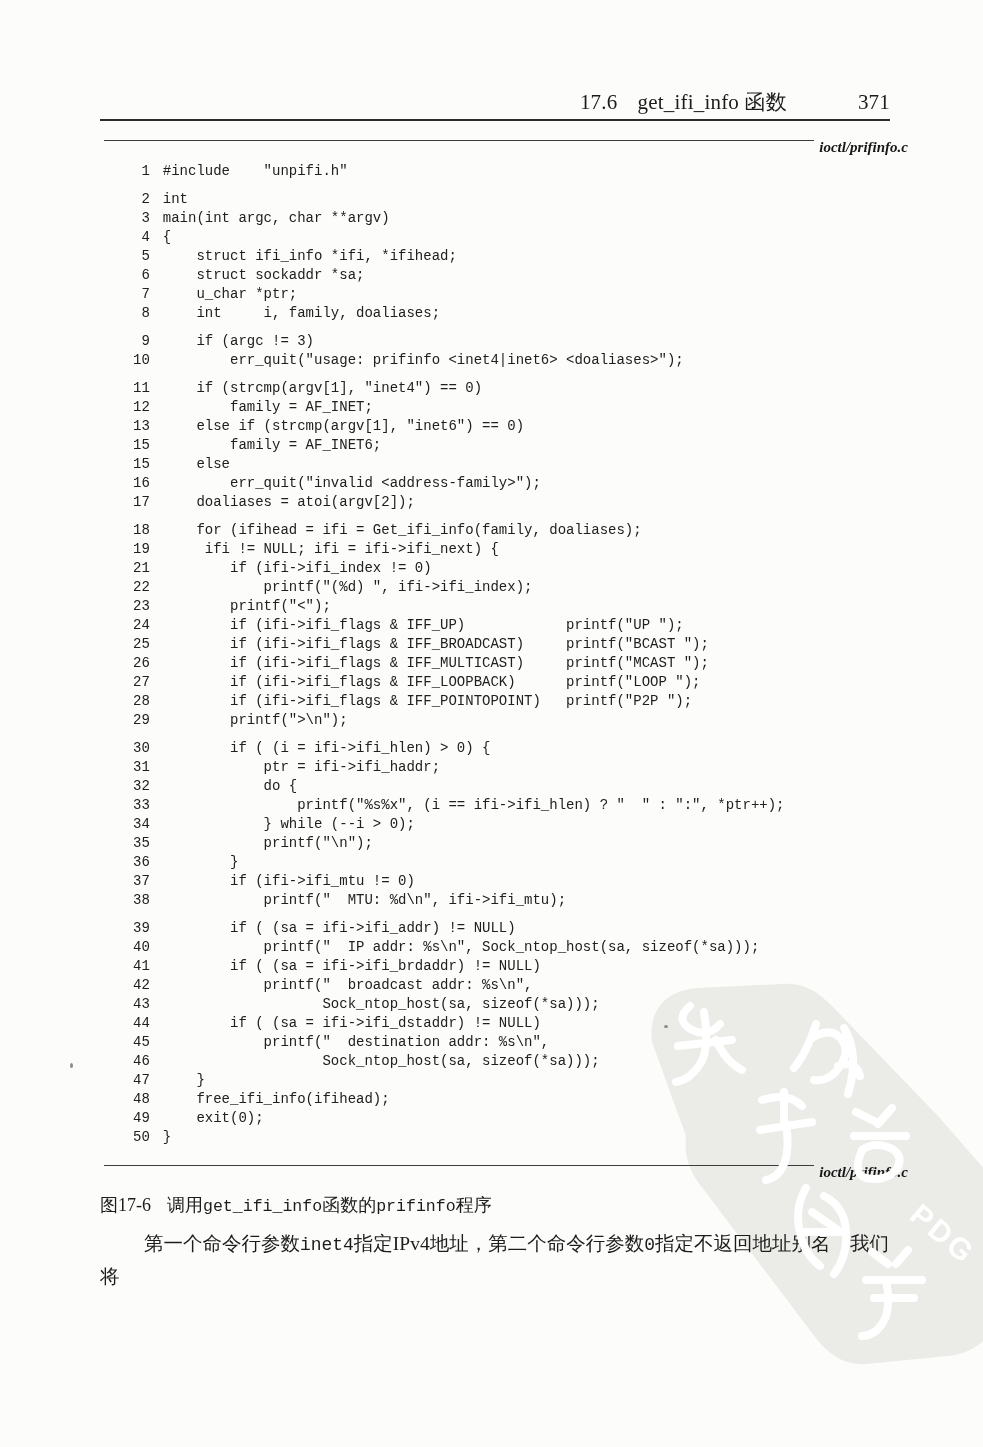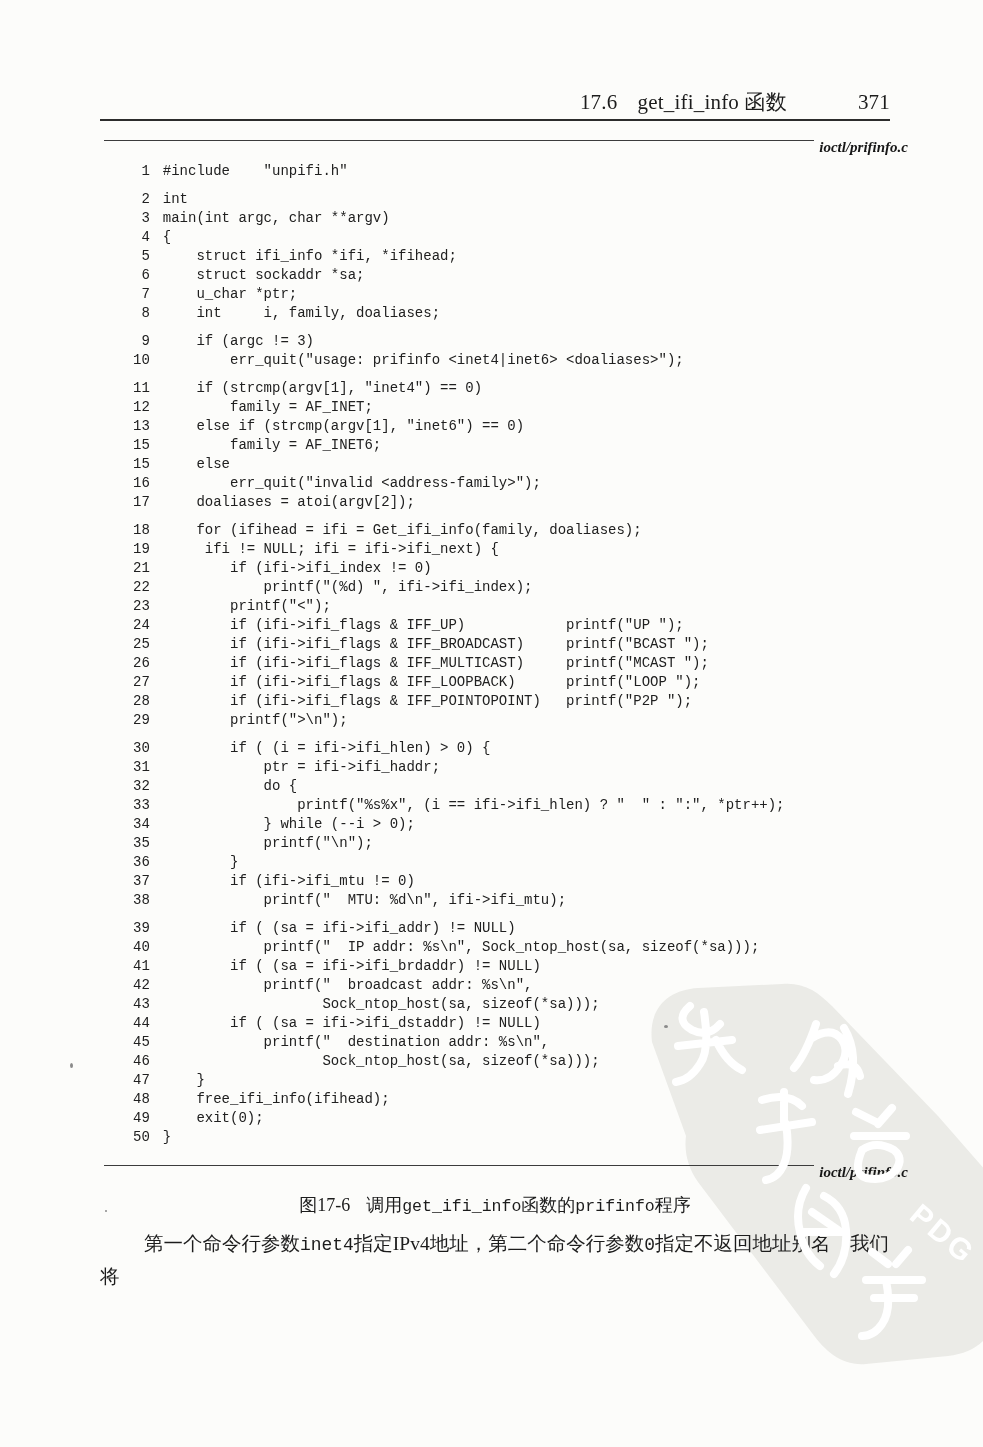--- a/index.html
+++ b/index.html
@@ -39,21 +39,21 @@
   .cl{
     display:flex;height:19px;line-height:19px;
     font-family:"Liberation Mono", monospace;font-size:14px;
     white-space:pre;color:#202020;
   }
   .cl .ln{display:inline-block;width:2ch;text-align:right;margin-right:13px;}
   .cl.gap{height:9px;}
   
   .caption{
     position:absolute;top:1193px;left:100px;width:790px;z-index:1;
-    text-align:center;font-size:18px;
+    text-align:left;font-size:18px;
   }
   .caption .fig-label{margin-right:16px;}
   .seg-code{font-family:"Liberation Mono", monospace;font-size:.92em;}
   .body-par{
     position:absolute;top:1228px;left:100px;width:808px;z-index:1;
     font-size:19.5px;line-height:31px;text-indent:44px;
   }
   
   .wm-under{position:absolute;left:0;top:0;z-index:0;pointer-events:none;}
   .wm-over{position:absolute;left:0;top:0;z-index:3;pointer-events:none;}

